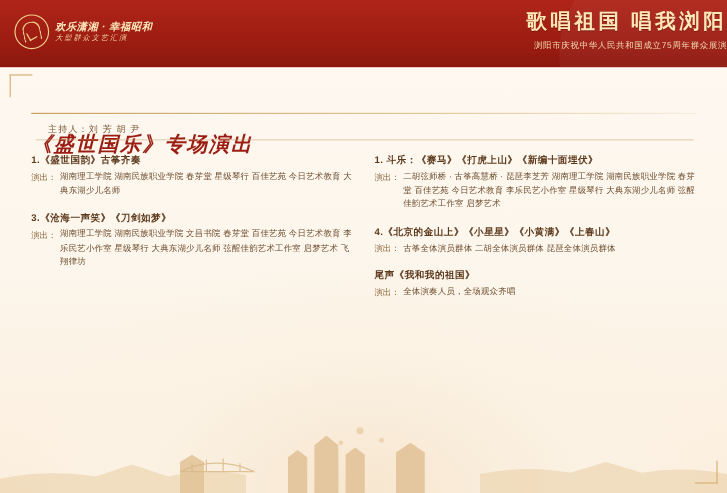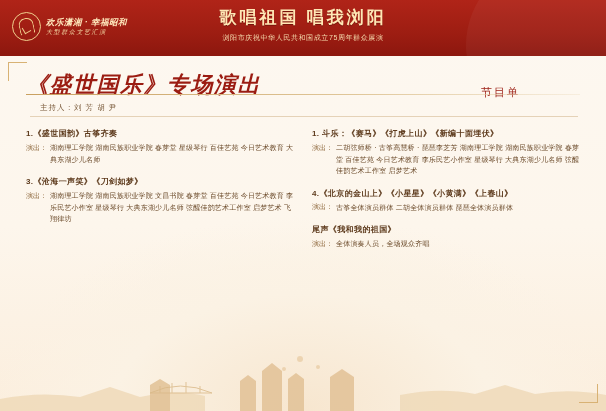--- a/index.html
+++ b/index.html
@@ -88,21 +88,21 @@
   .logo-line2 {
     font-size: 6px;
     color: #f3d7a4;
     letter-spacing: 1.6px;
     line-height: 1;
   }
 
   .banner-center {
     position: absolute;
     left: 0; right: 0; top: 7px;
-    text-align: center;
+    text-align: right;
   }
   .banner-title {
     font-family: "Liberation Serif", serif;
     font-size: 17px;
     font-weight: bold;
     color: #ffe7b5;
     letter-spacing: 3px;
     line-height: 1.25;
     text-shadow: 0 1px 0 rgba(90,10,5,0.6);
   }
@@ -117,25 +117,26 @@
   .title-row {
     position: absolute;
     left: 26px; top: 70px;
     width: 554px;
     display: flex;
     align-items: flex-end;
     justify-content: space-between;
   }
   .main-title {
     font-family: "Liberation Serif", serif;
-    font-size: 22px;
+    font-size: 17px;
     font-weight: bold;
     color: #9b1c12;
     letter-spacing: 1.5px;
     font-style: italic;
+    margin-top: 39px;
   }
   .menu-label {
     font-family: "Liberation Serif", serif;
     font-size: 11px;
     color: #9b1c12;
     letter-spacing: 2px;
     padding-right: 60px;
   }
   .title-rule {
     position: absolute;
@@ -222,21 +223,20 @@
       </div>
     </div>
     <div class="banner-center">
       <div class="banner-title">歌唱祖国  唱我浏阳</div>
       <div class="banner-sub">浏阳市庆祝中华人民共和国成立75周年群众展演</div>
     </div>
   </div>
 
   <div class="title-row">
     <div class="main-title">《盛世国乐》专场演出</div>
-    <div class="menu-label">节目单</div>
   </div>
   <div class="title-rule"></div>
 
   <div class="host-line">主持人：刘  芳    胡  尹</div>
   <div class="host-rule"></div>
 
   <div class="columns">
 
     <div class="col">
       <div class="item">

